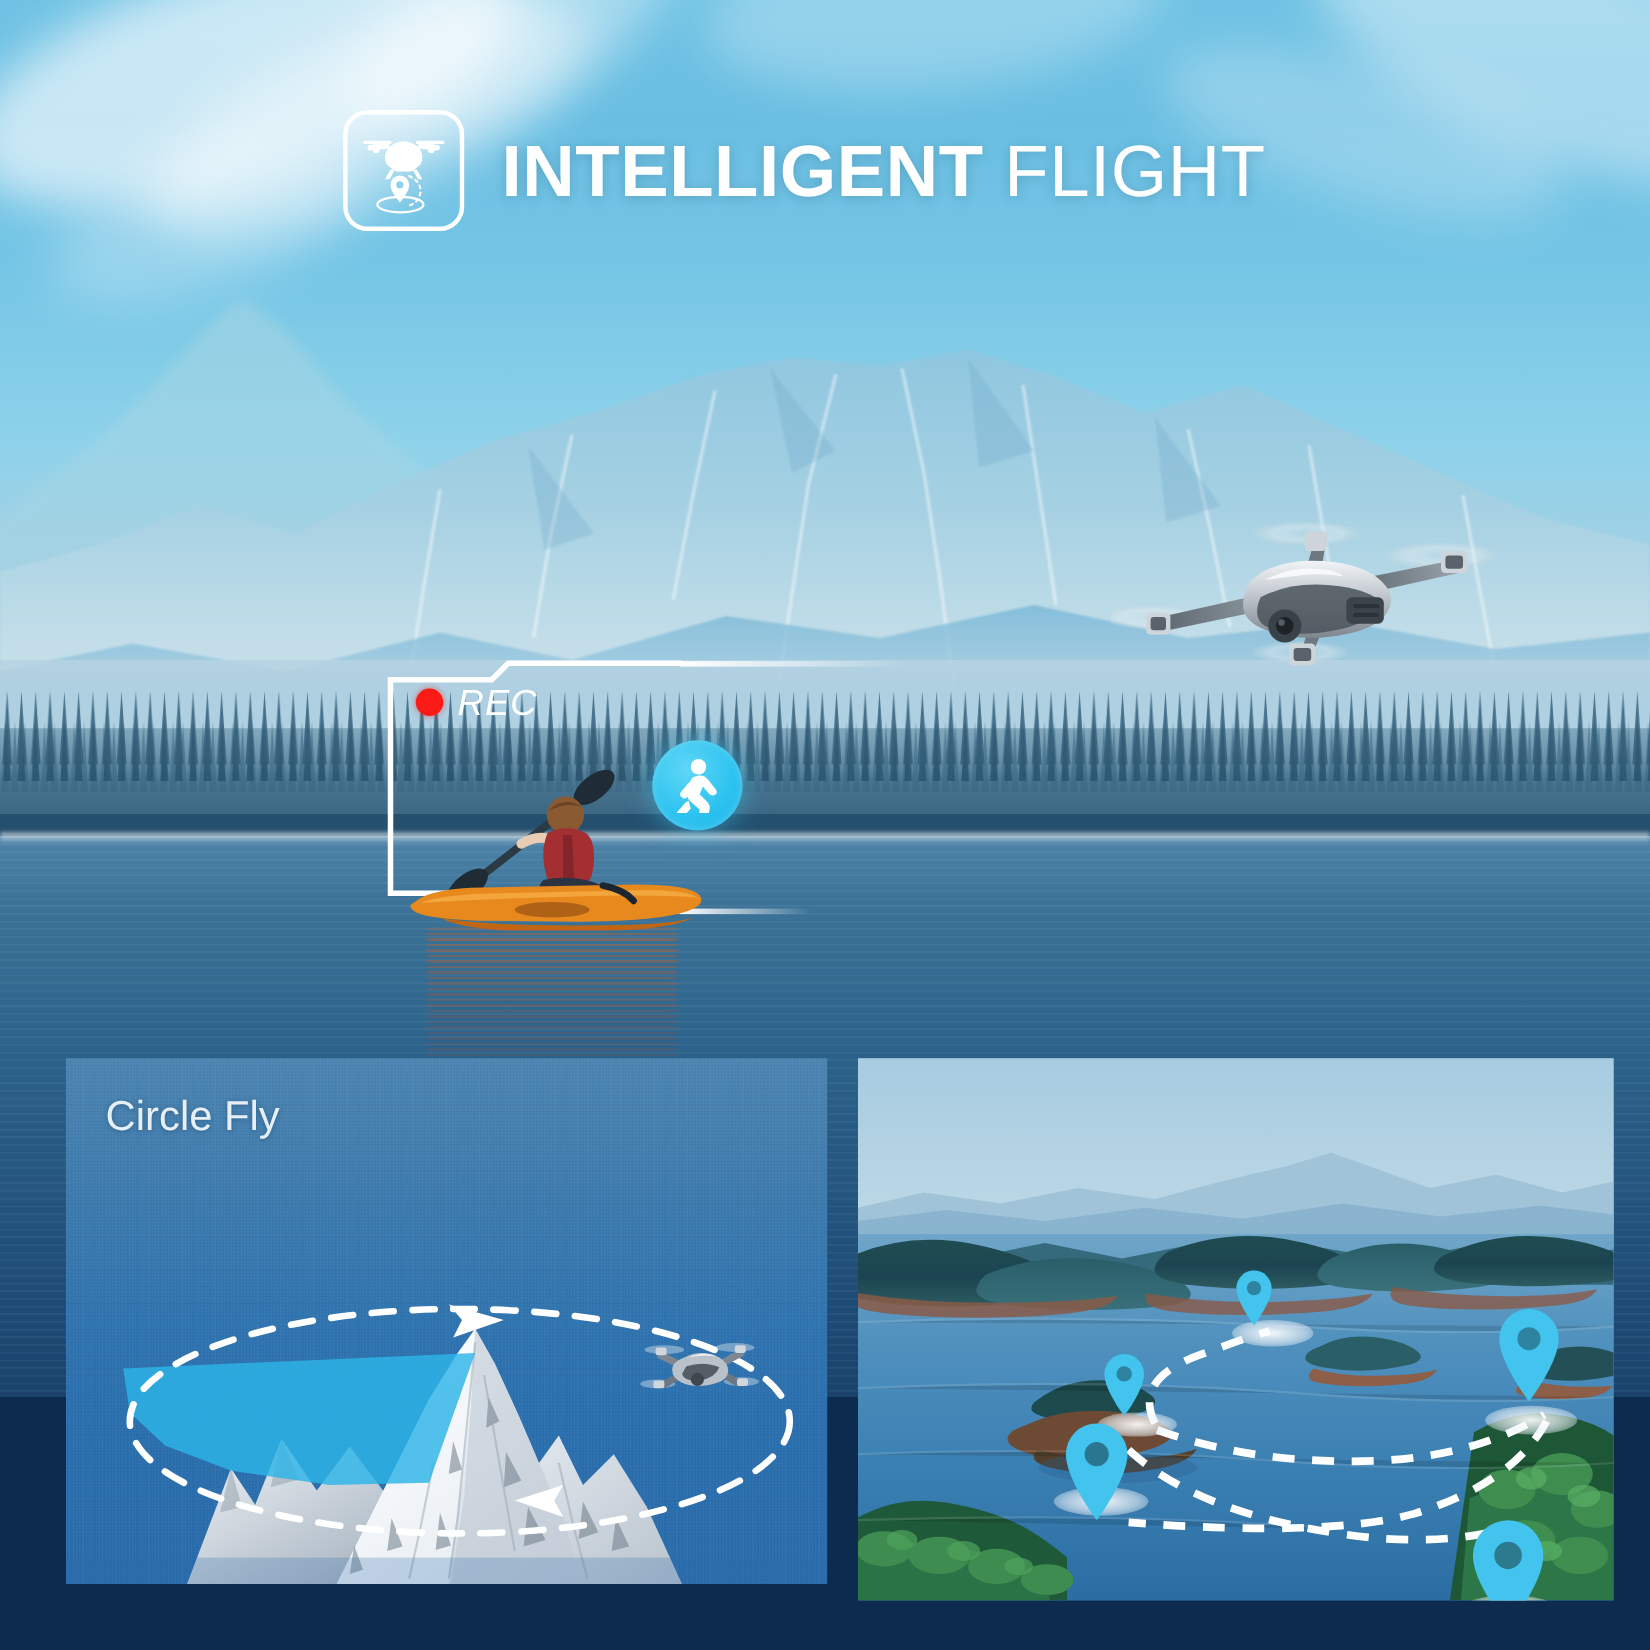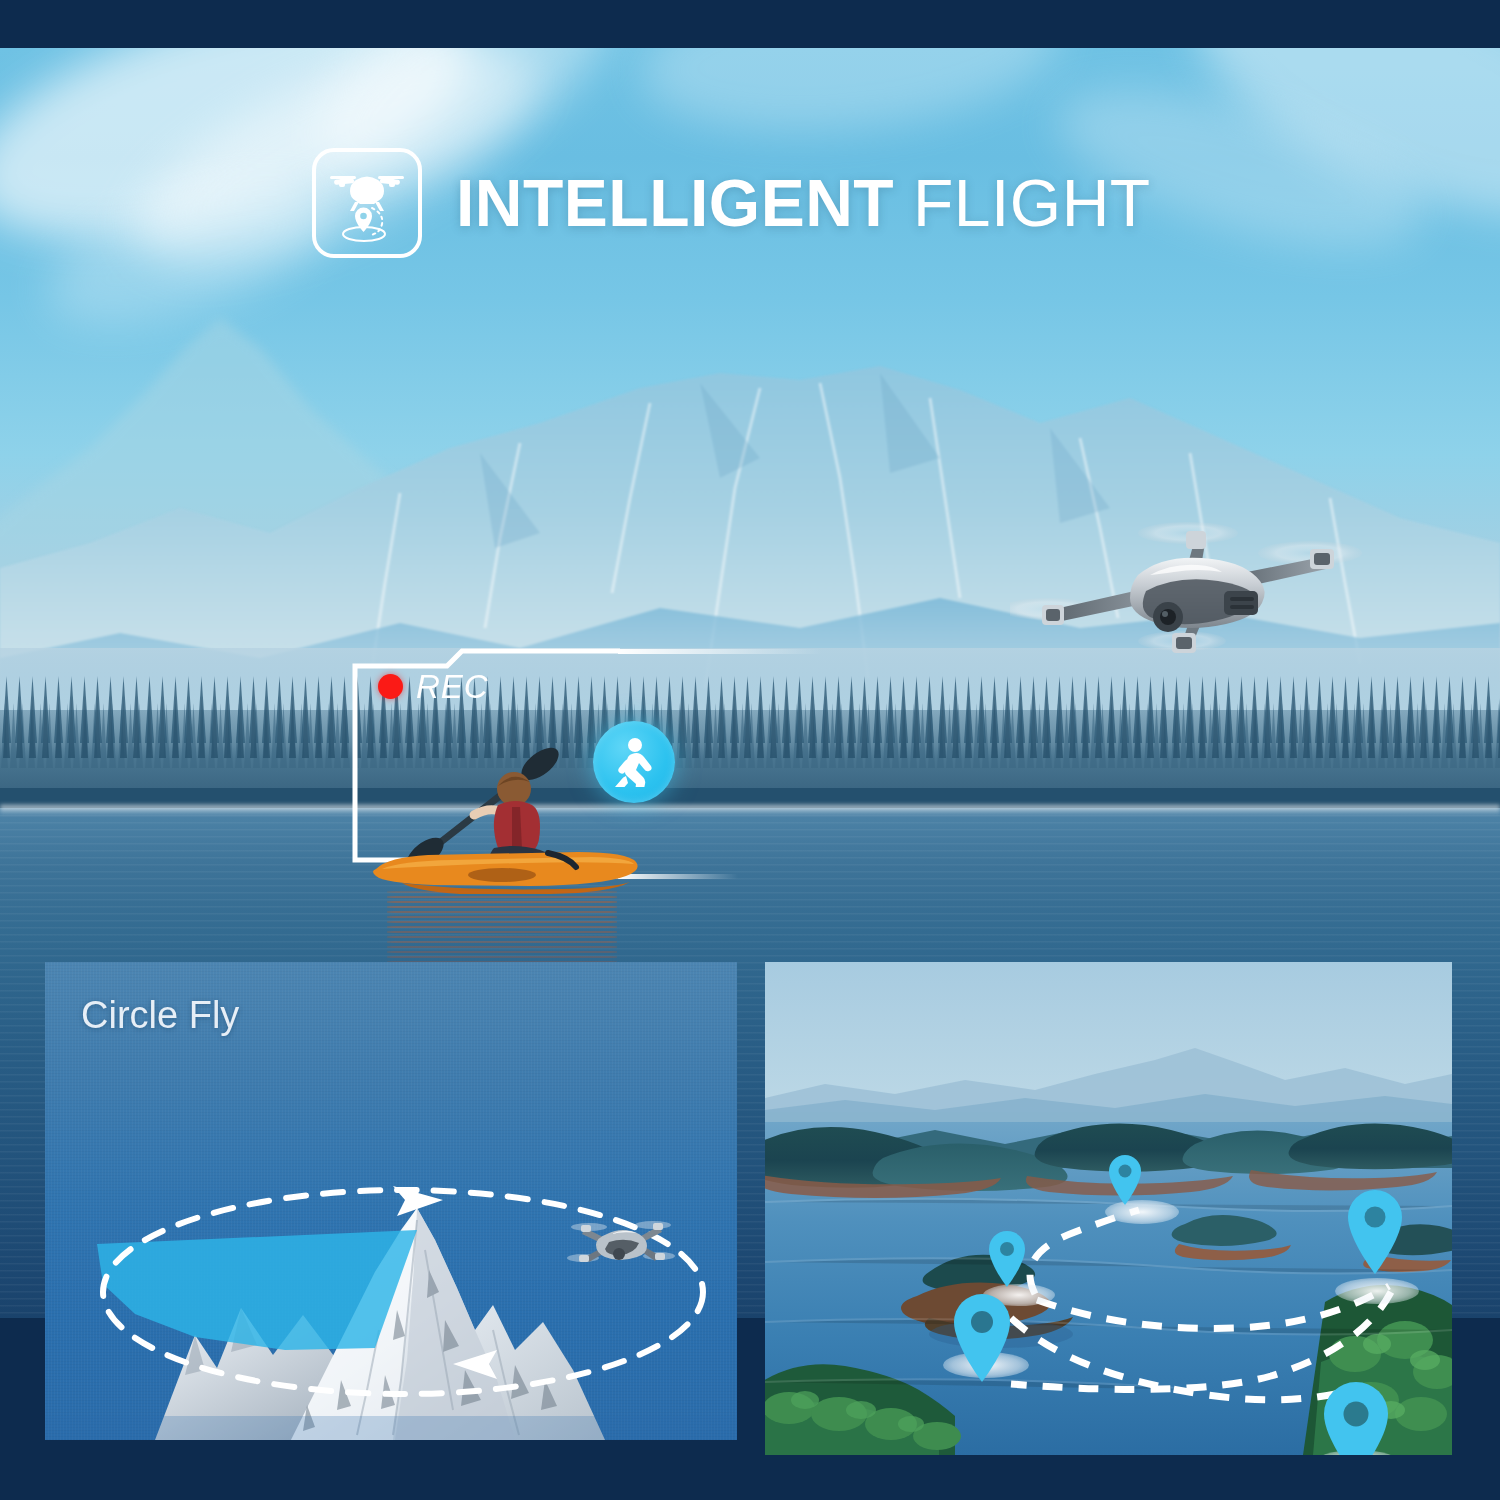--- a/index.html
+++ b/index.html
@@ -7,21 +7,21 @@
   body{font-family:"Liberation Sans",sans-serif;}
 
   .stage{
     position:relative;
     width:1500px;height:1500px;
     overflow:hidden;
     background:#0d2b4e;
   }
 
   
-  .hero{position:absolute;left:0;top:0;width:1500px;height:1270px;overflow:hidden;margin-top:48px;}
+  .hero{position:absolute;left:0;top:0;width:1500px;height:1270px;overflow:hidden;}
 
   .sky{
     position:absolute;left:0;top:0;width:1500px;height:780px;
     background:
       linear-gradient(180deg,#6fc2e4 0%,#69bee2 14%,#76c6e6 32%,#8ed2ea 52%,#accfe0 72%,#b9d4e2 88%,#b2cedd 100%);
   }
   
   .cloud{position:absolute;border-radius:50%;filter:blur(22px);background:rgba(255,255,255,.75);}
   .c1{left:-40px;top:-30px;width:520px;height:200px;transform:rotate(-16deg);opacity:.85;}
   .c2{left:120px;top:30px;width:430px;height:150px;transform:rotate(-24deg);opacity:.6;}
@@ -107,21 +107,21 @@
     background:radial-gradient(circle at 38% 32%,#5fd6f7 0%,#2cc2ef 58%,#1fb5e8 100%);
     box-shadow:0 0 24px rgba(70,205,245,.55),0 0 8px rgba(255,255,255,.25) inset;
     display:flex;align-items:center;justify-content:center;
   }
 
   
   .heroDrone{position:absolute;left:1010px;top:465px;width:360px;height:190px;}
   .heroDrone svg{display:block;}
 
   
-  .panel{position:absolute;overflow:hidden;}
+  .panel{position:absolute;overflow:hidden;margin-left:15px;}
   .panelLabel{
     position:absolute;left:36px;top:34px;
     color:#e6eef6;font-size:38px;line-height:1;
     text-shadow:0 1px 5px rgba(10,40,70,.35);white-space:nowrap;
   }
 
   
   .panelCircle{left:45px;top:962px;width:692px;height:478px;
     background:linear-gradient(180deg,#4c85b2 0%,#3f7cae 24%,#2f74b0 52%,#2a6fae 74%,#2a6cab 100%);}
   .cfNoise{position:absolute;inset:0;

